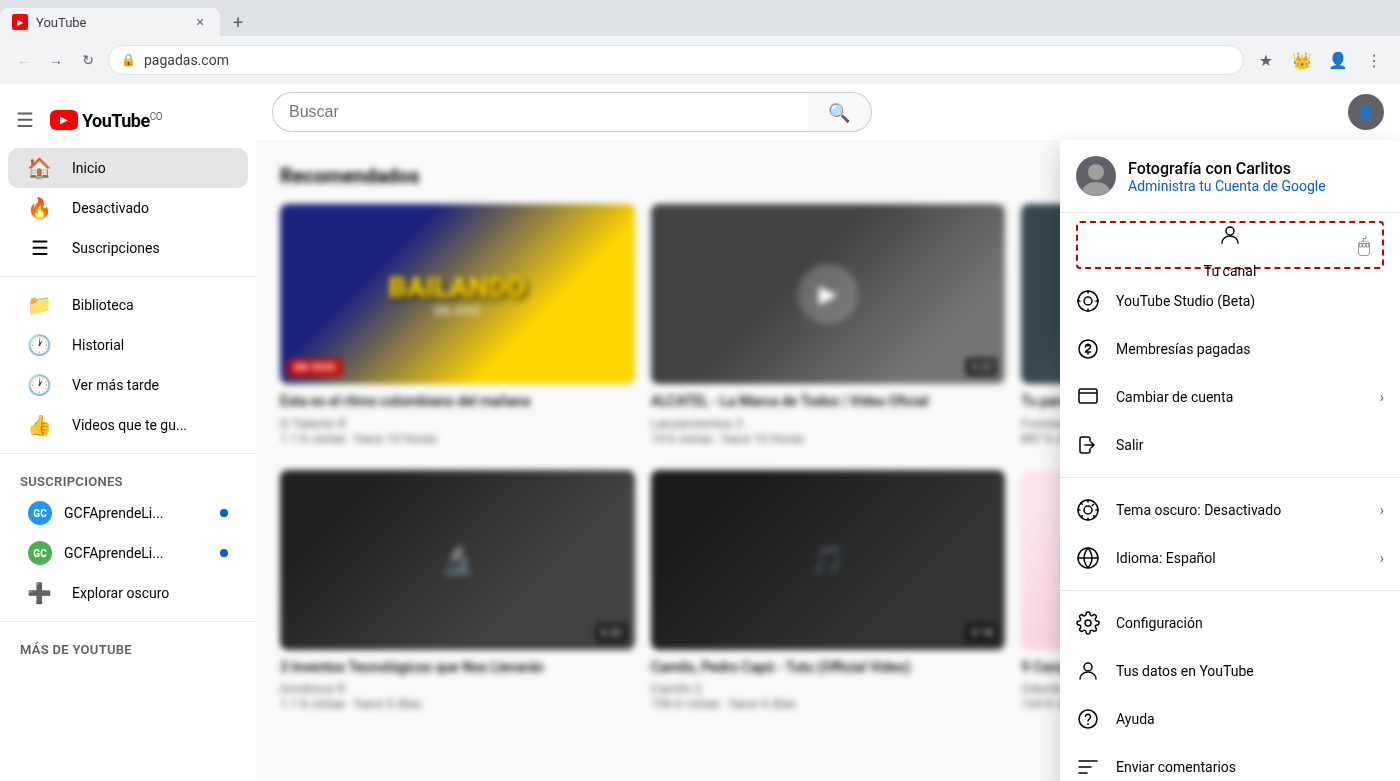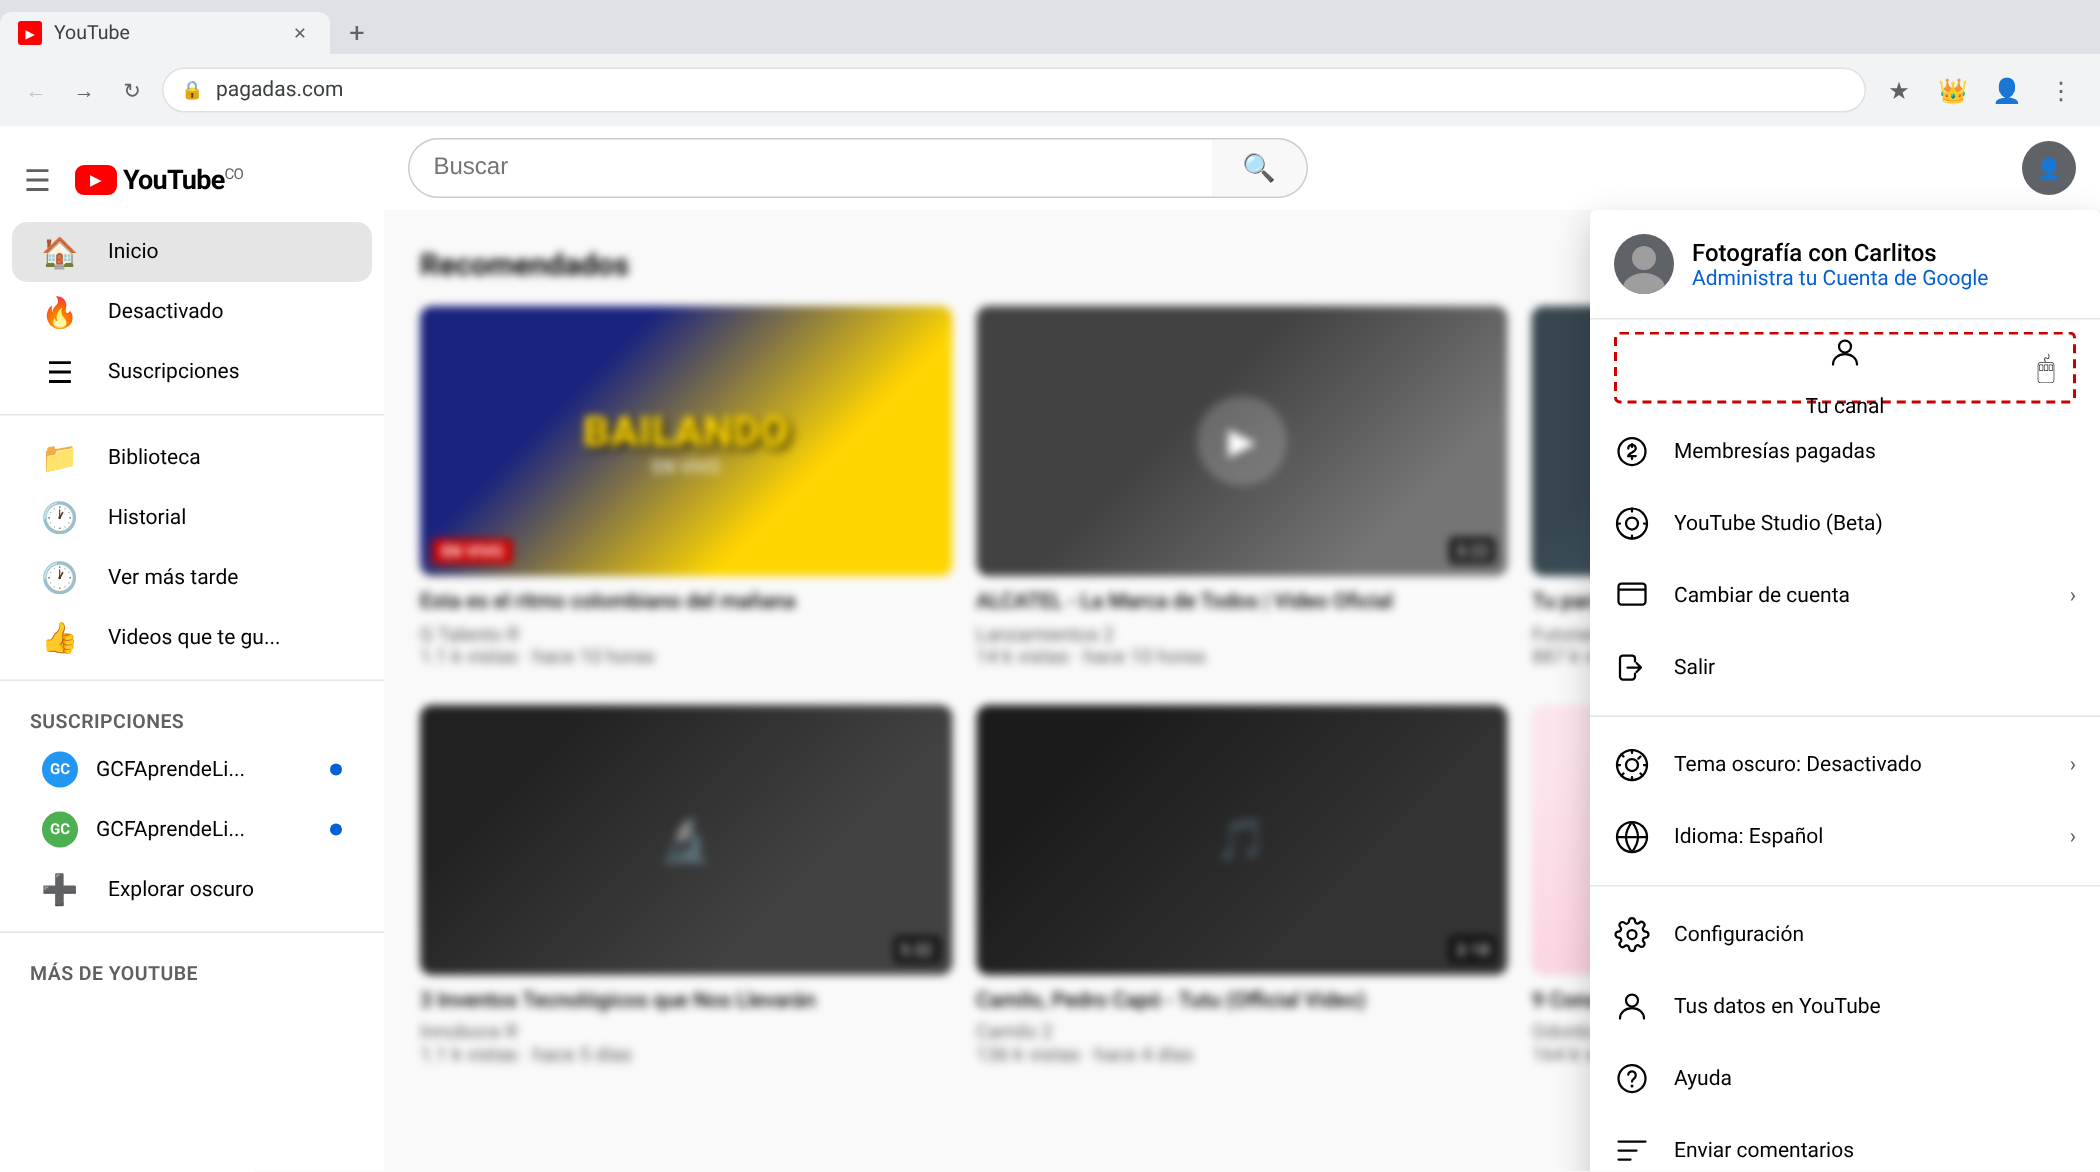--- a/index.html
+++ b/index.html
@@ -301,41 +301,41 @@
               </svg>
           </div>
           <span class="dropdown-label">Tu canal</span>
           <span style="position:absolute;right:12px;top:50%;transform:translateY(-50%);font-size:20px;color:#333;cursor:default;">🖱</span>
         </div>
       </div>
 
       <div class="dropdown-item">
         <div class="dropdown-icon">
           <svg width="24" height="24" viewBox="0 0 24 24" fill="none">
-              <circle cx="12" cy="12" r="9" stroke="#030303" stroke-width="1.5"></circle>
-              <path d="M12 7v2M12 15v2M9.5 10a2.5 2.5 0 015 0c0 2.5-5 3-5 5h5" stroke="#030303" stroke-width="1.5" stroke-linecap="round"></path>
-            </svg>
-        </div>
-        <span class="dropdown-label">Membresías pagadas</span>
-      </div>
-
-      <div class="dropdown-item">
-        <div class="dropdown-icon">
-          <svg width="24" height="24" viewBox="0 0 24 24" fill="none">
               <path d="M12 2a10 10 0 100 20A10 10 0 0012 2z" stroke="#030303" stroke-width="1.5"></path>
               <path d="M12 8a4 4 0 100 8 4 4 0 000-8z" stroke="#030303" stroke-width="1.5"></path>
               <path d="M12 2v2M12 20v2M2 12h2M20 12h2" stroke="#030303" stroke-width="1.5" stroke-linecap="round"></path>
             </svg>
         </div>
         <span class="dropdown-label">YouTube Studio (Beta)</span>
       </div>
 
       <div class="dropdown-item">
         <div class="dropdown-icon">
           <svg width="24" height="24" viewBox="0 0 24 24" fill="none">
+              <circle cx="12" cy="12" r="9" stroke="#030303" stroke-width="1.5"></circle>
+              <path d="M12 7v2M12 15v2M9.5 10a2.5 2.5 0 015 0c0 2.5-5 3-5 5h5" stroke="#030303" stroke-width="1.5" stroke-linecap="round"></path>
+            </svg>
+        </div>
+        <span class="dropdown-label">Membresías pagadas</span>
+      </div>
+
+      <div class="dropdown-item">
+        <div class="dropdown-icon">
+          <svg width="24" height="24" viewBox="0 0 24 24" fill="none">
               <rect x="3" y="4" width="18" height="14" rx="2" stroke="#030303" stroke-width="1.5"></rect>
               <path d="M3 8h18" stroke="#030303" stroke-width="1.5"></path>
             </svg>
         </div>
         <span class="dropdown-label">Cambiar de cuenta</span>
         <span class="dropdown-chevron">›</span>
       </div>
 
       <div class="dropdown-item">
         <div class="dropdown-icon">

